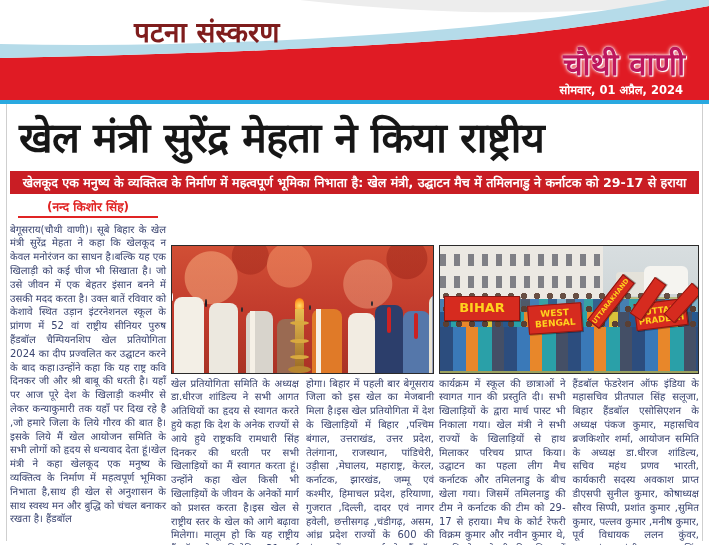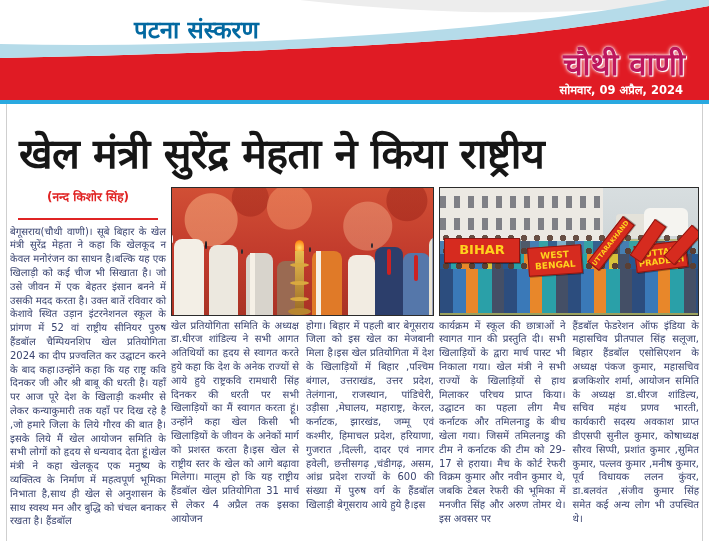--- a/index.html
+++ b/index.html
@@ -1,45 +1,45 @@
 <!DOCTYPE html>
 <html lang="hi"><head>
 <meta charset="utf-8">
 <style>
   html,body{margin:0;padding:0;}
   .page{position:relative;width:709px;height:545px;background:#fff;overflow:hidden;
         font-family:"DejaVu Sans","Liberation Sans",sans-serif;}
   
   .masthead{position:relative;width:709px;height:100px;}
   .masthead svg{position:absolute;inset:0;}
-  .edition{position:absolute;left:134px;top:12px;font-size:24px;font-weight:bold;color:#0369a1;white-space:nowrap;}
+  .edition{position:absolute;left:134px;top:12px;font-size:28px;font-weight:bold;color:#7f1d1d;white-space:nowrap;}
   .region{position:absolute;left:2px;top:60px;font-size:28px;font-weight:bold;color:#ffffff;white-space:nowrap;
           text-shadow:1px 1px 0 rgba(0,0,0,.15);}
   .brand{position:absolute;right:24px;top:42px;font-size:31px;font-weight:bold;color:#be185d;white-space:nowrap;
          text-shadow:0 0 2px #fff,0 0 4px #fff,1px 1px 0 #fff;margin-left:6px;}
   .mdate{position:absolute;right:26px;top:82px;font-size:11.5px;font-weight:bold;color:#ffffff;white-space:nowrap;}
   .cyanline{height:4px;background:#2aa9e0;}
   
   .sheet{position:relative;margin:0 6px;border-left:1px solid #cfcfcf;border-right:1px solid #cfcfcf;
          height:437px;padding:0 2px;}
   .headline{padding:9px 10px 3px 10px;color:#161616;font-weight:bold;line-height:1.26;font-size:41px;}
-  .headline div{white-space:nowrap;letter-spacing:-.5px;margin-top:16px;}
+  .headline div{white-space:nowrap;letter-spacing:-.5px;}
   .strap{margin:3px 1px 0 1px;background:#c91d24;color:#fff;font-weight:bold;font-size:12.6px;
          height:23px;line-height:23px;text-align:center;white-space:nowrap;overflow:hidden;}
   .content{display:flex;gap:5px;padding:3px 1px 0 1px;}
   .byline{color:#e02424;font-weight:bold;font-size:12px;text-align:center;border-bottom:2px solid #e02424;
-          margin:1px 8px 5px 8px;padding-bottom:13px;white-space:nowrap;}
+          margin:1px 8px 5px 8px;padding-bottom:1px;white-space:nowrap;}
   .bodytxt{font-size:10px;line-height:1.38;text-align:justify;color:#3a4470;margin:0;}
   .col1{width:156px;flex:none;}
   .mid{width:263px;flex:none;}
   .rightblk{flex:1;min-width:0;}
   .twocol{display:flex;gap:7px;margin-top:3px;}
   .twocol p{flex:1;min-width:0;}
   
-  .photo{position:relative;height:127px;border:1px solid #2b2b2b;overflow:hidden;}
+  .photo{position:relative;height:127px;border:1px solid #2b2b2b;overflow:hidden;margin-top:48px;}
   
   .p1{background:
       radial-gradient(circle at 15% 25%, rgba(255,190,140,.45) 0 26px, transparent 27px),
       radial-gradient(circle at 45% 15%, rgba(255,170,120,.40) 0 22px, transparent 23px),
       radial-gradient(circle at 75% 30%, rgba(255,200,160,.35) 0 24px, transparent 25px),
       radial-gradient(circle at 90% 10%, rgba(150,30,20,.45) 0 20px, transparent 21px),
       radial-gradient(circle at 30% 8%, rgba(150,30,20,.40) 0 18px, transparent 19px),
       linear-gradient(180deg,#d14f35 0%,#c13a2c 55%,#a93325 100%);}
   .fig{position:absolute;bottom:0;width:34px;}
   .fig .hd{width:13px;height:13px;border-radius:50%;background:#caa07e;margin:0 auto 1px auto;position:relative;}
@@ -80,30 +80,31 @@
 
   <header class="masthead">
     <svg viewBox="0 0 709 100" width="709" height="100" preserveAspectRatio="none">
       <rect width="709" height="100" fill="#ffffff"></rect>
       <path d="M300,0 C470,20 610,12 709,2 L709,0 L300,0 Z" fill="#ededed"></path>
       <path d="M0,58 C220,54 430,44 520,34 C610,24 665,14 709,6 L709,100 L0,100 Z" fill="#e01b24"></path>
       <path d="M0,58 C220,54 430,44 520,34 C610,24 665,14 709,6 L709,-8 C650,4 580,16 470,27 C330,40 160,48 0,44 Z" fill="#b5dbe9"></path>
     </svg>
     <div class="edition">पटना संस्करण</div>
     <div class="brand">चौथी वाणी</div>
-    <div class="mdate">सोमवार, 09 अप्रैल, 2024</div>
+    <div class="mdate">सोमवार, 01 अप्रैल, 2024</div>
   </header>
   <div class="cyanline"></div>
 
   <div class="sheet">
 
     <h1 class="headline" style="margin:0">
       <div>खेल मंत्री सुरेंद्र मेहता ने किया राष्ट्रीय</div>
     </h1>
 
+    <div class="strap">खेलकूद एक मनुष्य के व्यक्तित्व के निर्माण में महत्वपूर्ण भूमिका निभाता है: खेल मंत्री, उद्घाटन मैच में तमिलनाडु ने कर्नाटक को 29-17 से  हराया</div>
 
     <div class="content">
 
       <div class="col1">
         <div class="byline">(नन्द किशोर सिंह)</div>
         <p class="bodytxt">बेगूसराय(चौथी वाणी)। सूबे बिहार के खेल मंत्री सुरेंद्र मेहता ने कहा कि खेलकूद न केवल मनोरंजन का साधन है।बल्कि यह एक खिलाड़ी को कई चीज भी सिखाता है। जो उसे जीवन में एक बेहतर इंसान बनने में उसकी मदद करता है। उक्त बातें रविवार को केशावे स्थित उड़ान इंटरनेशनल स्कूल के प्रांगण में 52 वां राष्ट्रीय सीनियर पुरुष हैंडबॉल चैम्पियनशिप खेल प्रतियोगिता 2024 का दीप प्रज्वलित कर उद्घाटन करने के बाद कहा।उन्होंने कहा कि यह राष्ट्र कवि दिनकर जी और श्री बाबू की धरती है। यहाँ पर आज पूरे देश के खिलाड़ी कश्मीर से लेकर कन्याकुमारी तक यहाँ पर दिख रहे है ,जो हमारे जिला के लिये गौरव की बात है।इसके लिये मैं खेल आयोजन समिति के सभी लोगों को हृदय से धन्यवाद देता हूं।खेल मंत्री ने कहा खेलकूद एक मनुष्य के व्यक्तित्व के निर्माण में महत्वपूर्ण भूमिका निभाता है,साथ ही खेल से अनुशासन के साथ स्वस्थ मन और बुद्धि को चंचल बनाकर रखता है। हैंडबॉल</p>
       </div>
 
       <div class="mid">
         <div class="photo p1">

